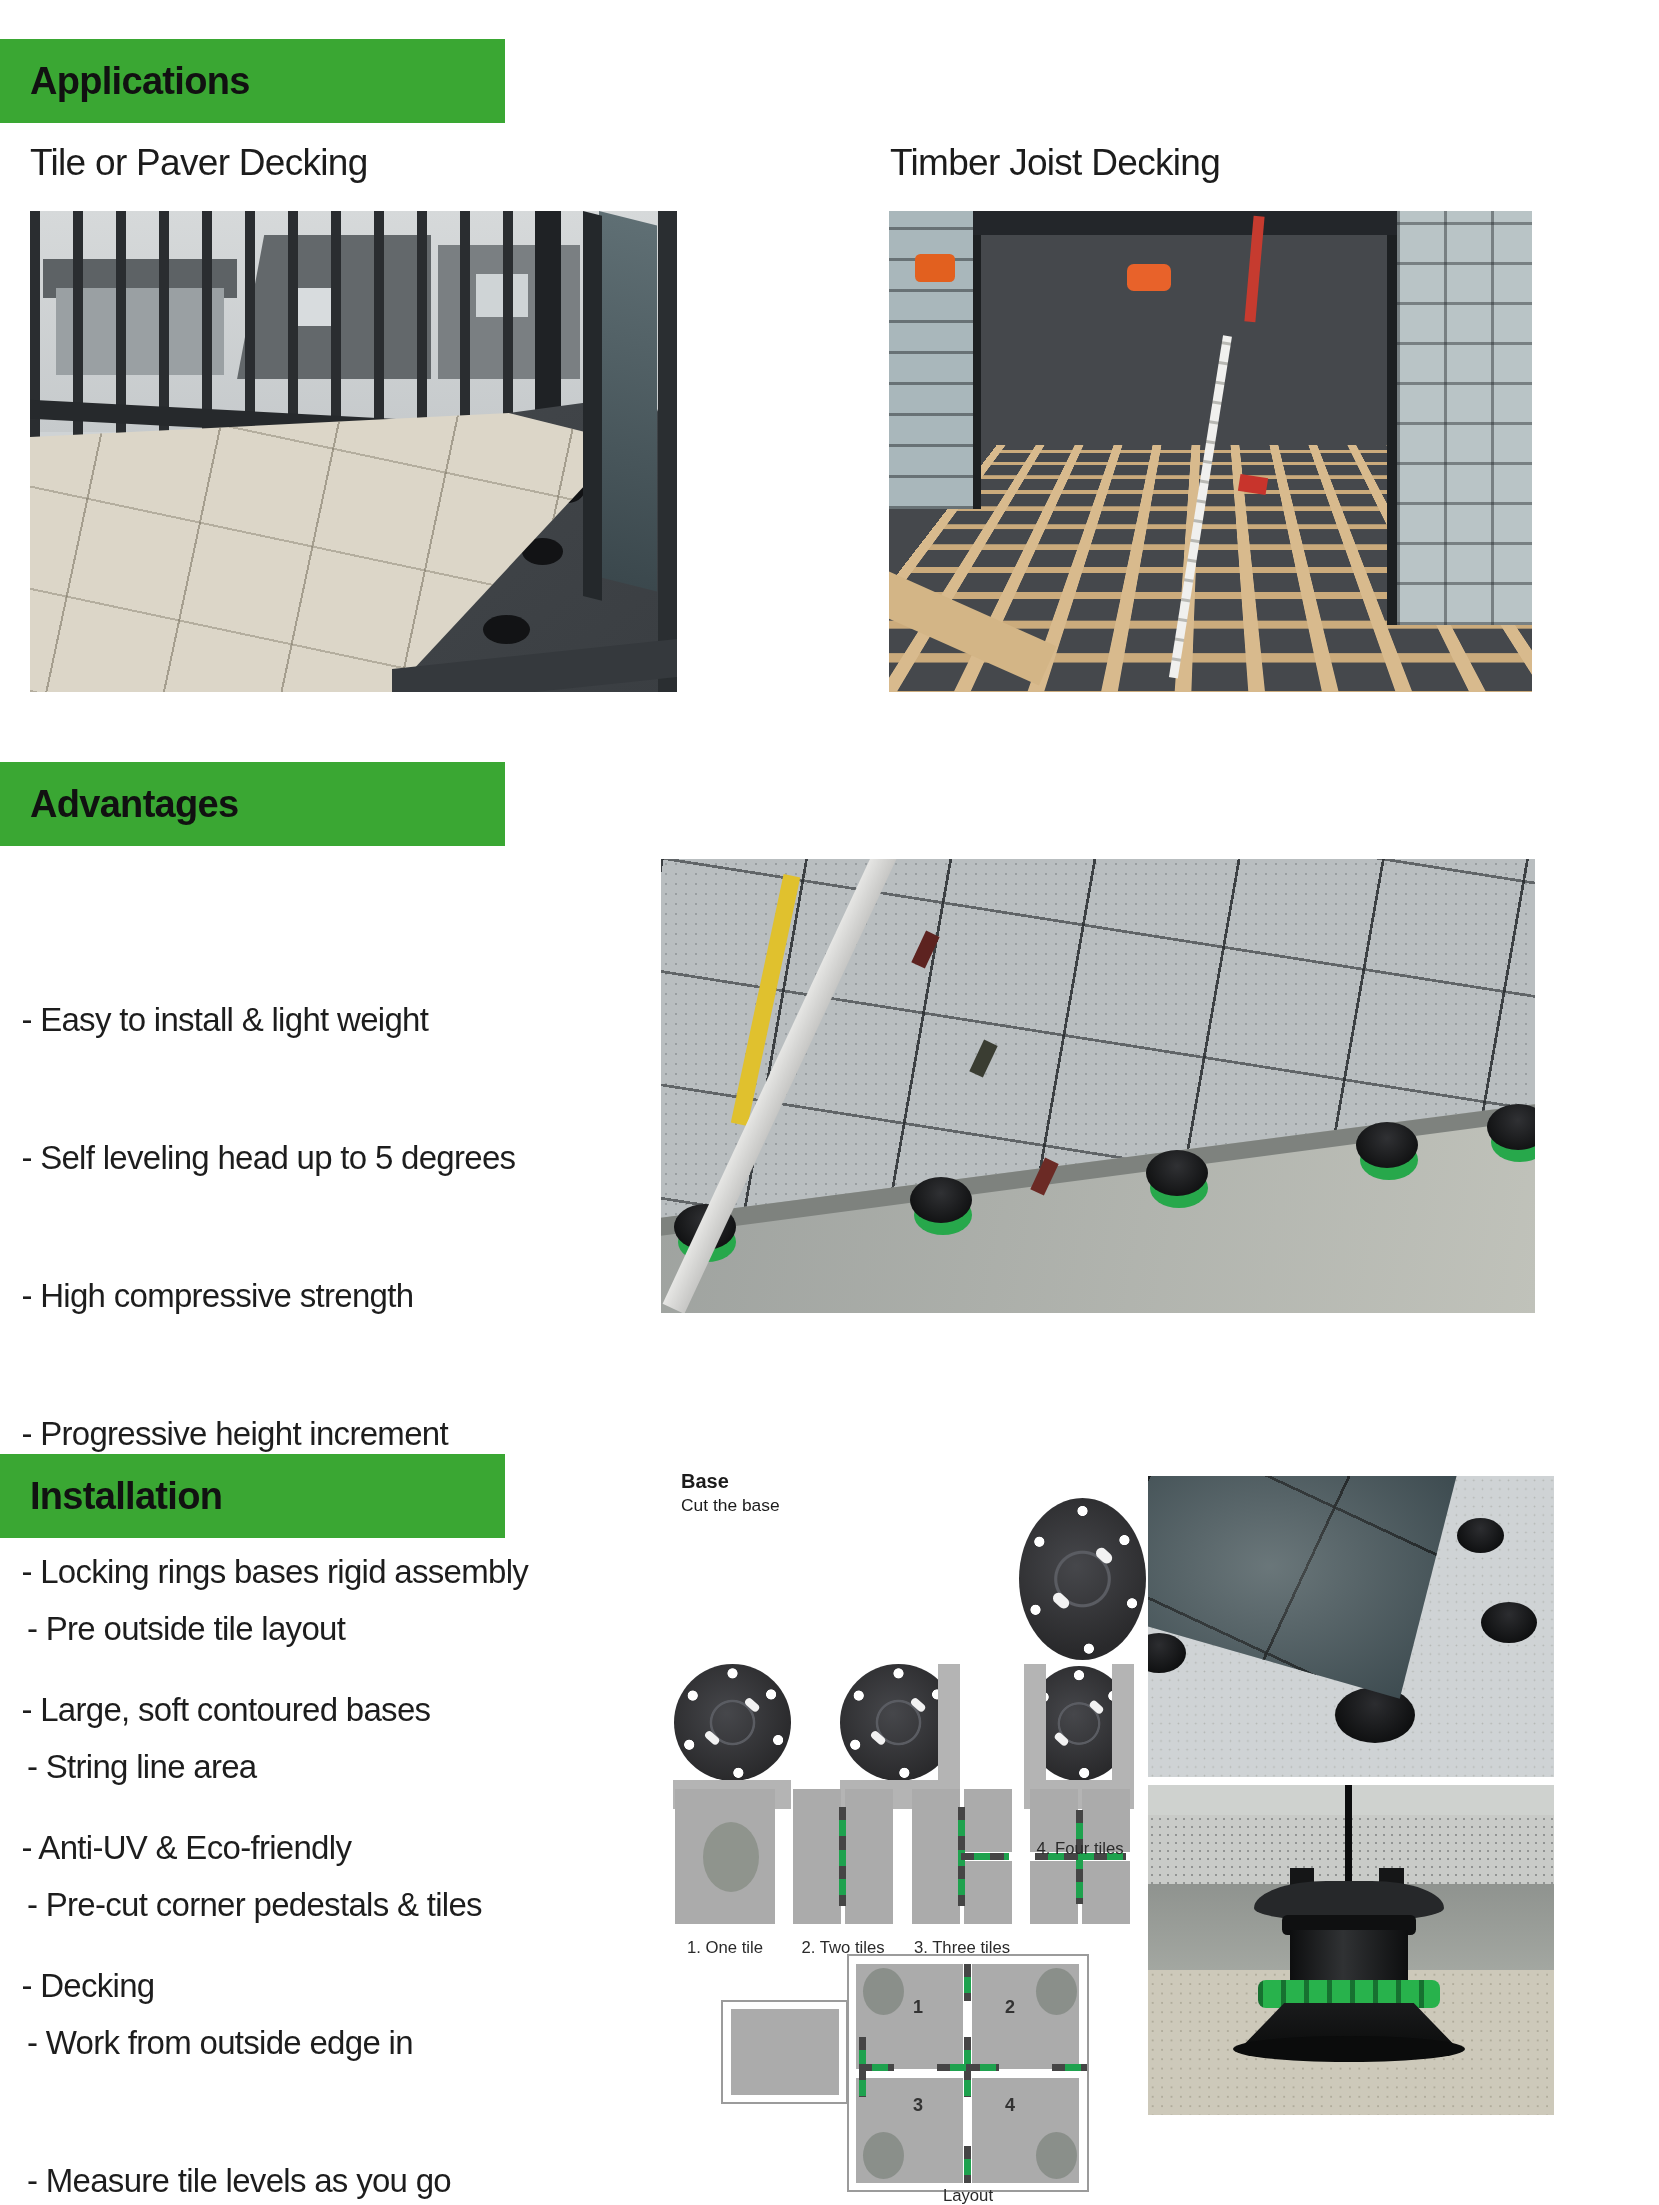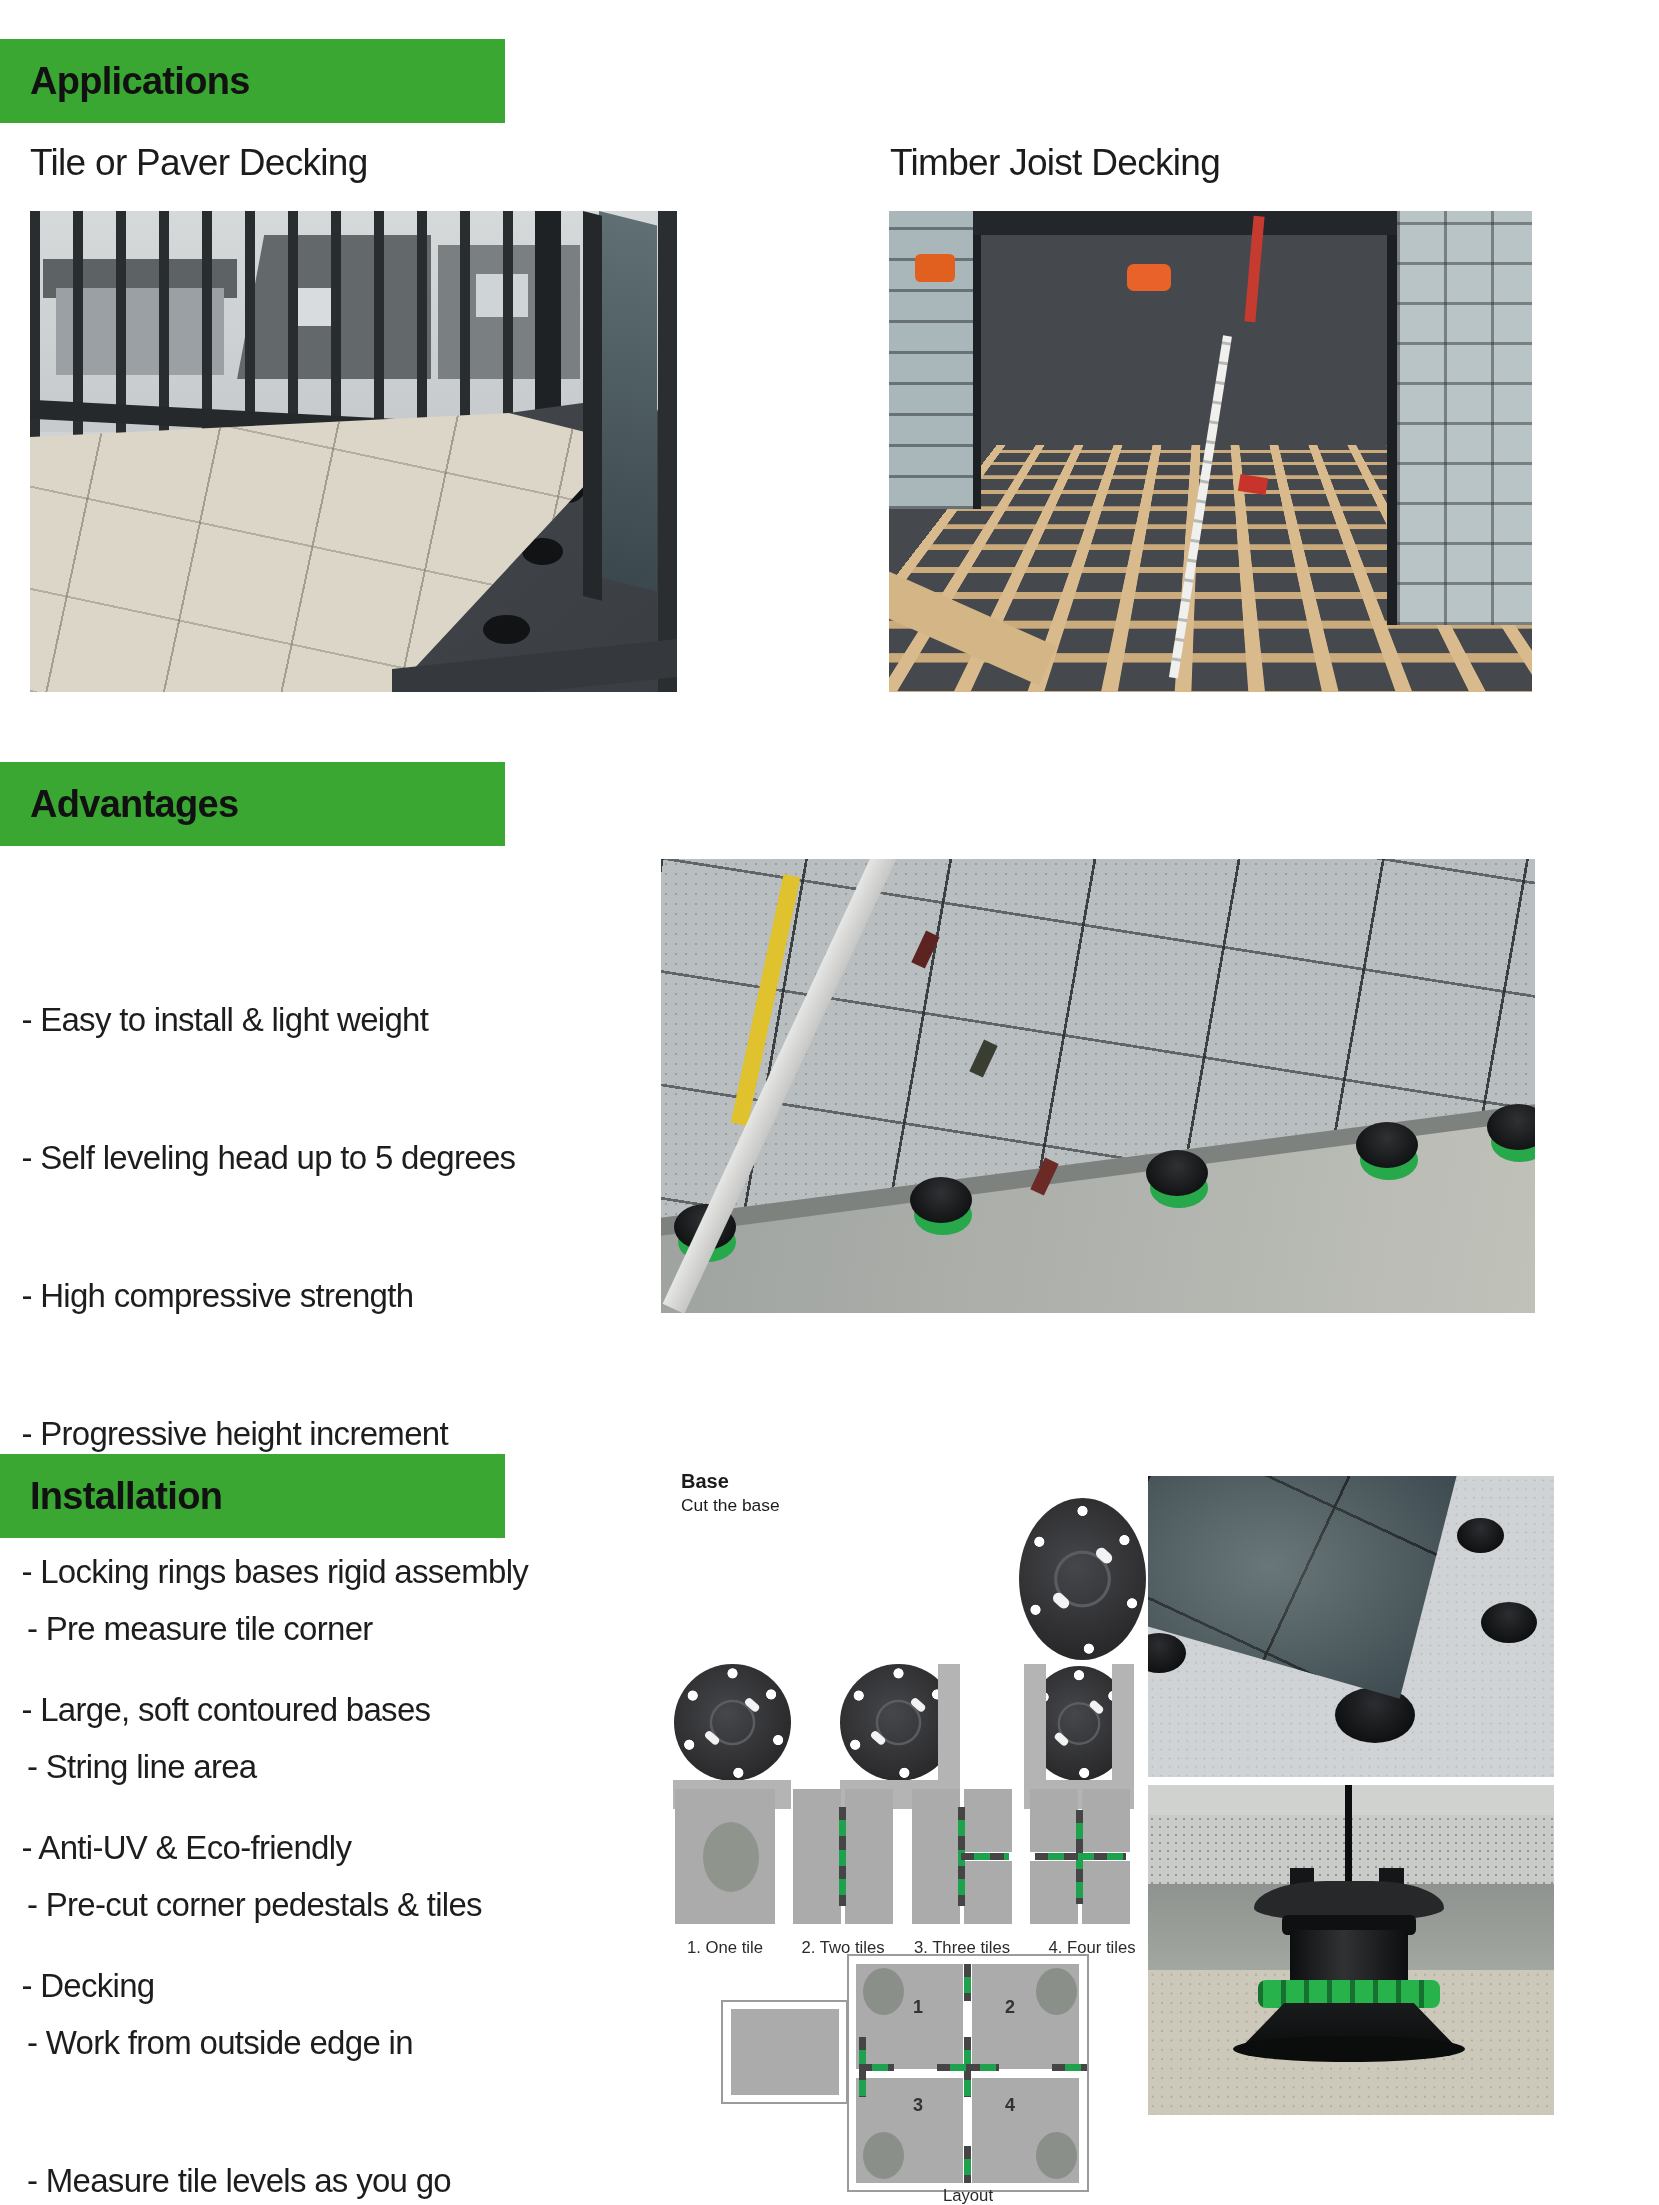--- a/index.html
+++ b/index.html
@@ -225,21 +225,21 @@
     <div class="p3-slot1"></div>
     <div class="p3-slot2"></div>
     <div class="p3-slot3"></div>
   </div>
 
   <div class="bar" style="top:1454px;">
     <span>Installation</span>
   </div>
 
   <div class="biglist" style="left:27px;top:1514px;">
-    <div>- Pre measure tile corner</div>
+    <div>- Pre outside tile layout</div>
     <div>- String line area</div>
     <div>- Pre-cut corner pedestals &amp; tiles</div>
     <div>- Work from outside edge in</div>
     <div>- Measure tile levels as you go</div>
     
   </div>
 
   <div class="d-txt" style="left:681px;top:1470px;font-size:20px;font-weight:bold;">Base</div>
   <div class="d-txt" style="left:681px;top:1495px;font-size:17.4px;">Cut the base</div>
 
@@ -273,21 +273,21 @@
   <div class="tile" style="left:1030px;top:1789px;width:48px;height:63px;"></div>
   <div class="tile" style="left:1082px;top:1789px;width:48px;height:63px;"></div>
   <div class="tile" style="left:1030px;top:1861px;width:48px;height:63px;"></div>
   <div class="tile" style="left:1082px;top:1861px;width:48px;height:63px;"></div>
   <div class="vsp" style="left:1076px;top:1810px;height:94px;"></div>
   <div class="hsp" style="left:1035px;top:1853px;width:91px;"></div>
 
   <div class="tcap" style="left:675px;top:1938px;">1.  One tile</div>
   <div class="tcap" style="left:793px;top:1938px;">2.  Two tiles</div>
   <div class="tcap" style="left:912px;top:1938px;">3.  Three tiles</div>
-  <div class="tcap" style="left:1030px;top:1938px;margin-left:12px;">4.  Four tiles</div>
+  <div class="tcap" style="left:1030px;top:1839px;">4.  Four tiles</div>
 
   <div class="lay-outer" style="left:847px;top:1954px;width:242px;height:238px;"></div>
   <div class="lay-q" style="left:856px;top:1964px;width:107px;height:105px;"></div>
   <div class="lay-q" style="left:972px;top:1964px;width:107px;height:105px;"></div>
   <div class="lay-q" style="left:856px;top:2078px;width:107px;height:105px;"></div>
   <div class="lay-q" style="left:972px;top:2078px;width:107px;height:105px;"></div>
   <div class="lay-circ" style="left:863px;top:1968px;"></div>
   <div class="lay-circ" style="left:1036px;top:1968px;"></div>
   <div class="lay-circ" style="left:863px;top:2132px;"></div>
   <div class="lay-circ" style="left:1036px;top:2132px;"></div>

